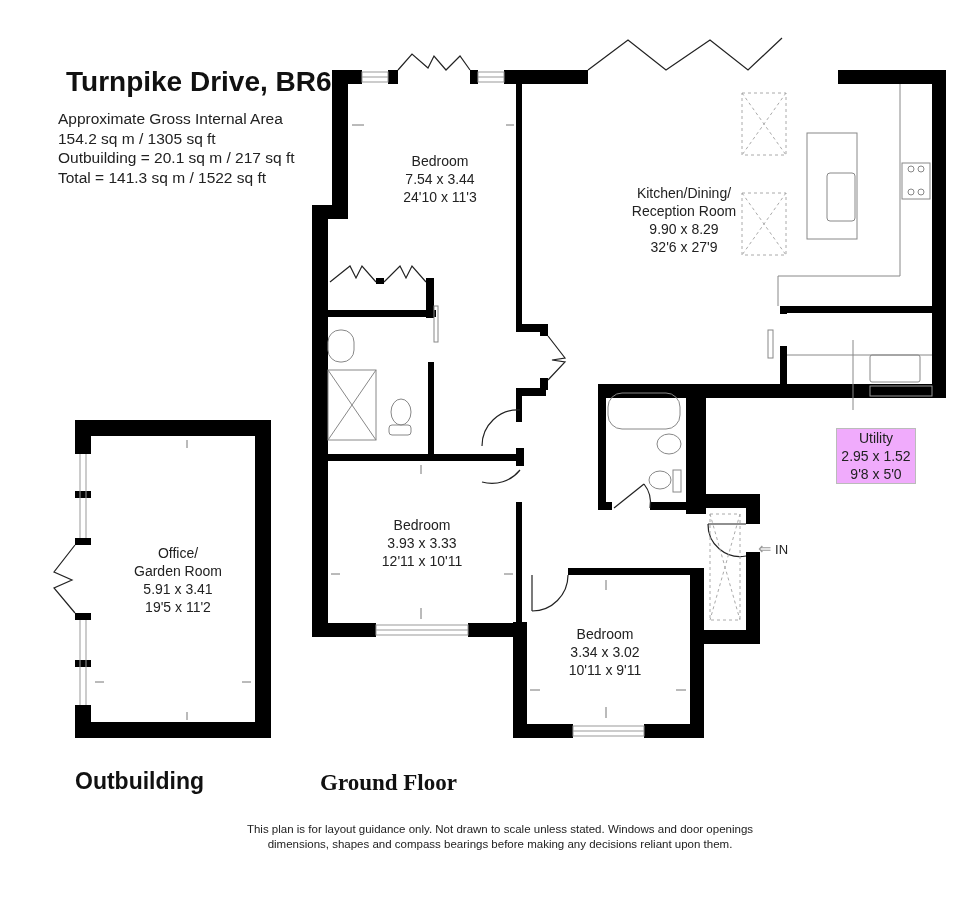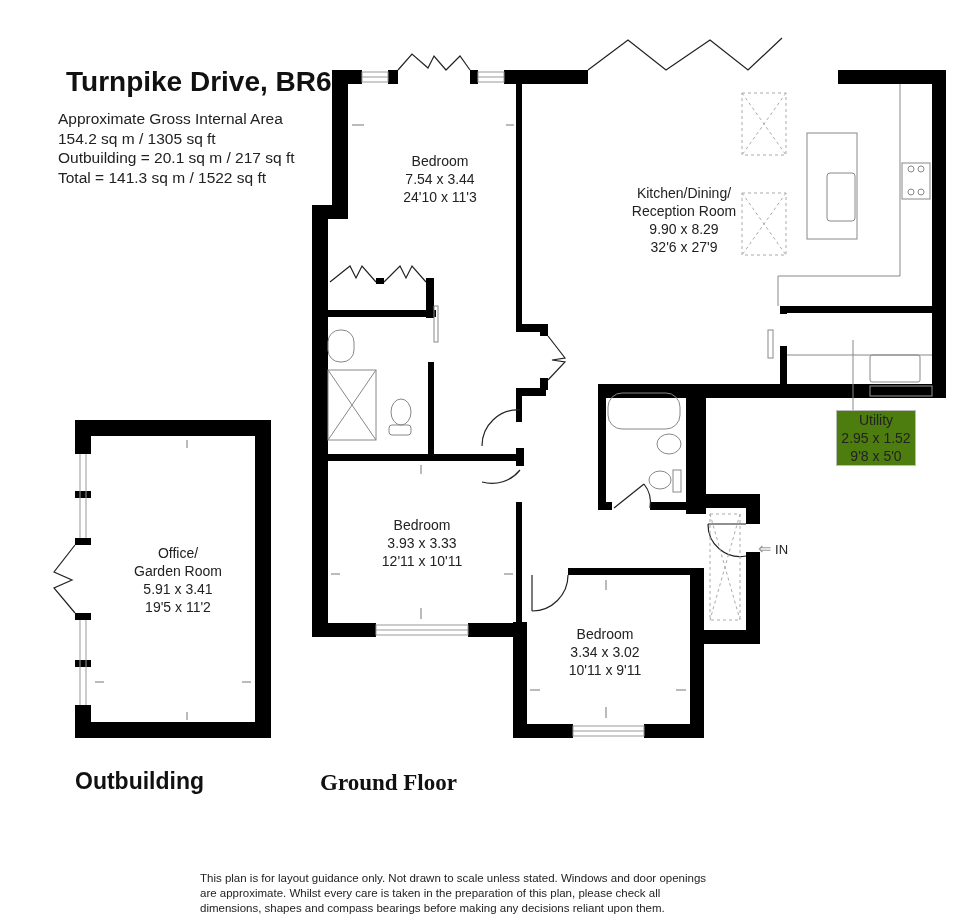--- a/index.html
+++ b/index.html
@@ -2,24 +2,24 @@
 <html><head>
   <meta charset="utf-8">
   <style>
     html, body { margin: 0; padding: 0; background: #ffffff; }
     body { width: 980px; height: 917px; position: relative; overflow: hidden; font-family: "Liberation Sans", sans-serif; color: #111; }
     .title { position: absolute; left: 66px; top: 66px; font-size: 28px; font-weight: bold; }
     .area { position: absolute; left: 58px; top: 109px; width: 262px; text-align: left; font-size: 15.5px; line-height: 19.5px; color: #222; }
     .plan { position: absolute; left: 0; top: 0; }
     .room-label { position: absolute; text-align: center; font-size: 14px; line-height: 18px; color: #222; }
     .section-label { position: absolute; font-size: 23px; font-weight: bold; }
-    .disclaimer { position: absolute; left: 200px; top: 871px; width: 600px; font-size: 11.5px; line-height: 15px; color: #222; }
+    .disclaimer { position: absolute; left: 200px; top: 822px; width: 600px; text-align: center; font-size: 11.5px; line-height: 15px; color: #222; }
     .in-label { position: absolute; left: 758px; top: 539px; font-size: 13px; color: #222; }
     .in-arrow { color: #999; font-size: 16px; }
-    .utility-box { position: absolute; left: 836px; top: 410px; width: 78px; border: 1px solid #bbb; background: #4d7c0f; }
+    .utility-box { position: absolute; left: 836px; top: 428px; width: 78px; border: 1px solid #bbb; background: #f0abfc; }
   </style>
 </head>
 <body>
 
 <div class="title">Turnpike Drive, BR6</div>
 <div class="area">
   <div>Approximate Gross Internal Area</div>
   <div>154.2 sq m / 1305 sq ft</div>
   <div>Outbuilding = 20.1 sq m / 217 sq ft</div>
   <div>Total = 141.3 sq m / 1522 sq ft</div>
@@ -242,15 +242,14 @@
 <div class="in-label">
   <span class="in-arrow">⇐</span>
   <span>IN</span>
 </div>
 
 <div class="section-label" style="left:75px; top:768px;">Outbuilding</div>
 <div class="section-label" style="left:320px; top:770px;font-family:Liberation Serif, serif;">Ground Floor</div>
 
 <div class="disclaimer">
   <div>This plan is for layout guidance only. Not drawn to scale unless stated. Windows and door openings</div>
-  <div>are approximate. Whilst every care is taken in the preparation of this plan, please check all</div>
   <div>dimensions, shapes and compass bearings before making any decisions reliant upon them.</div>
 </div>
 
 </body></html>

